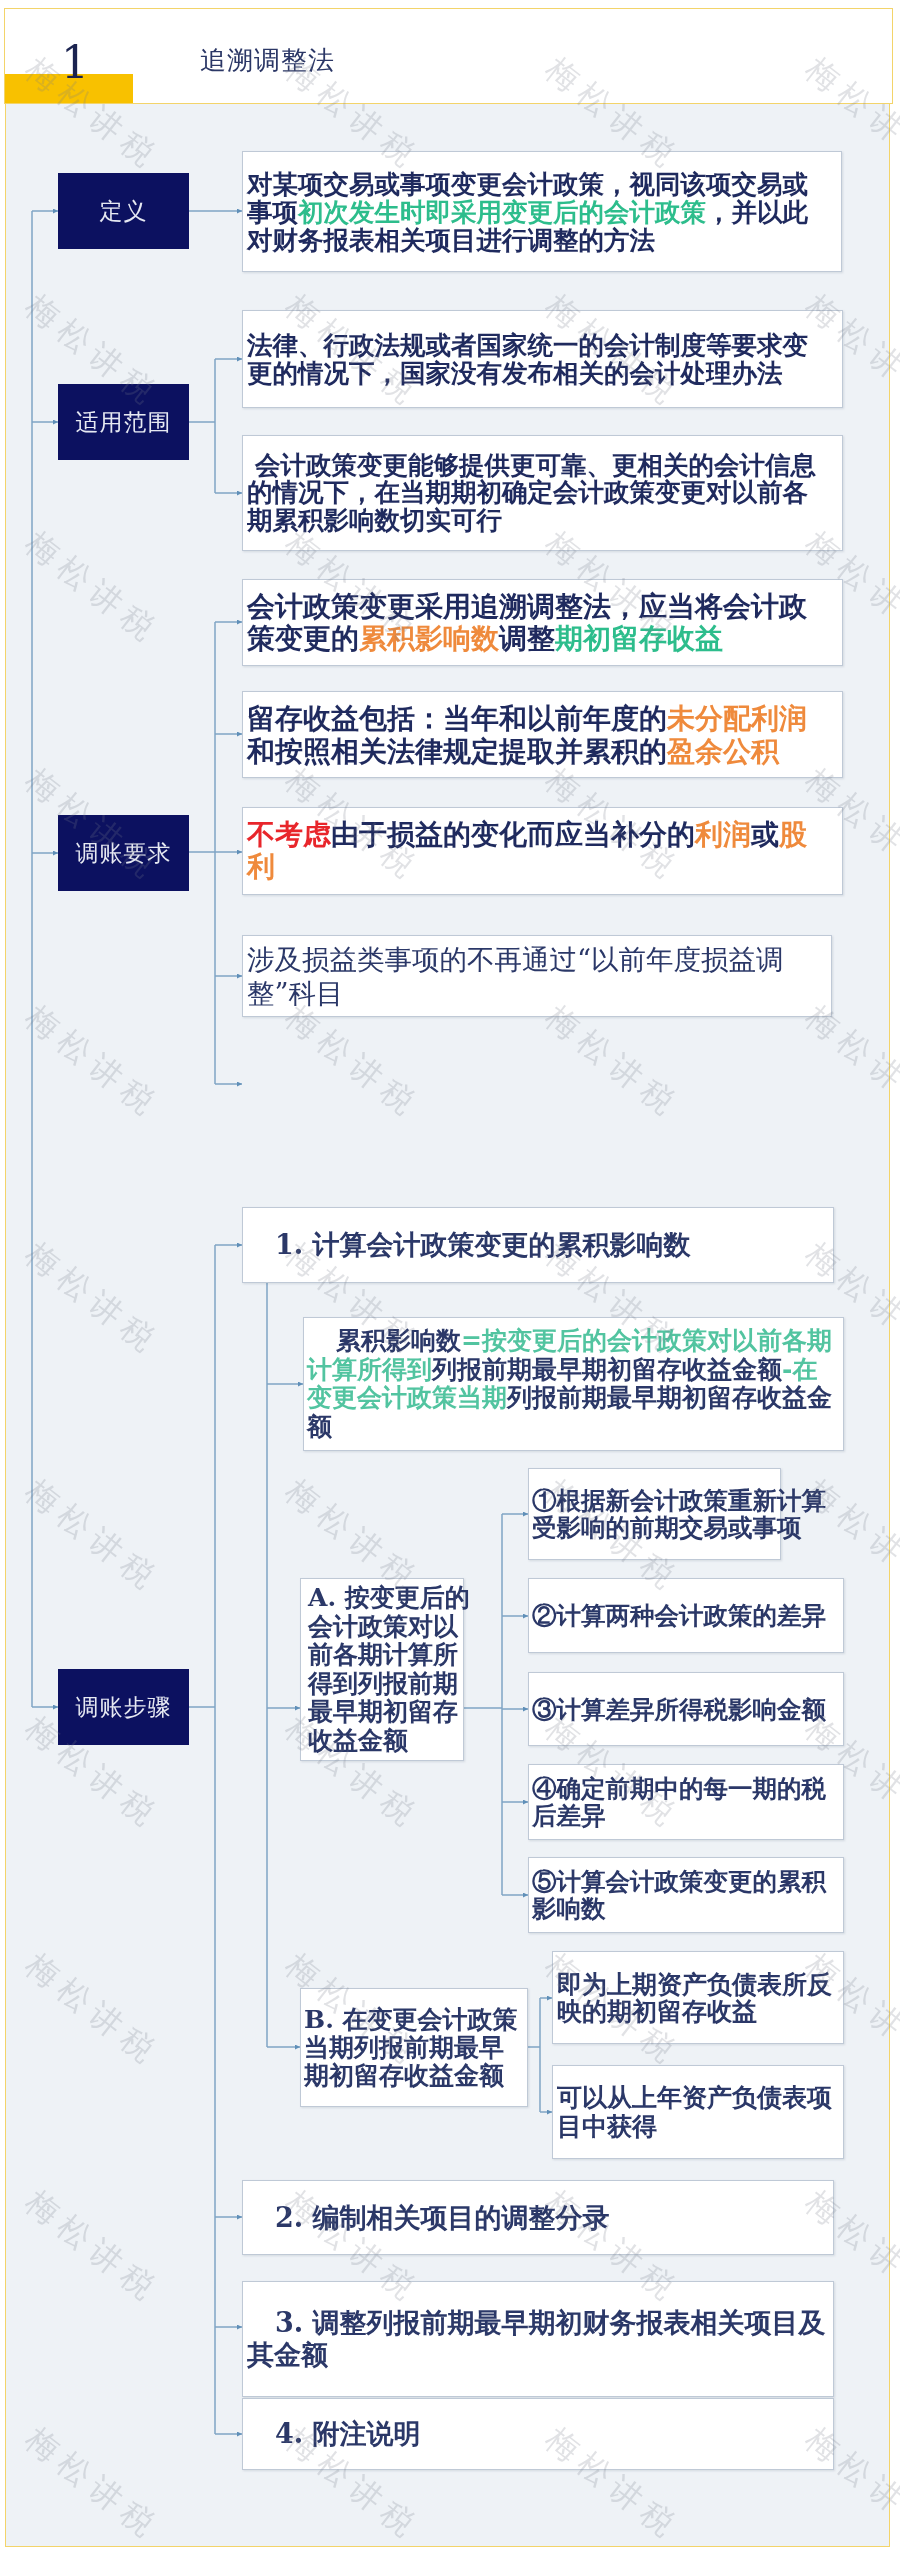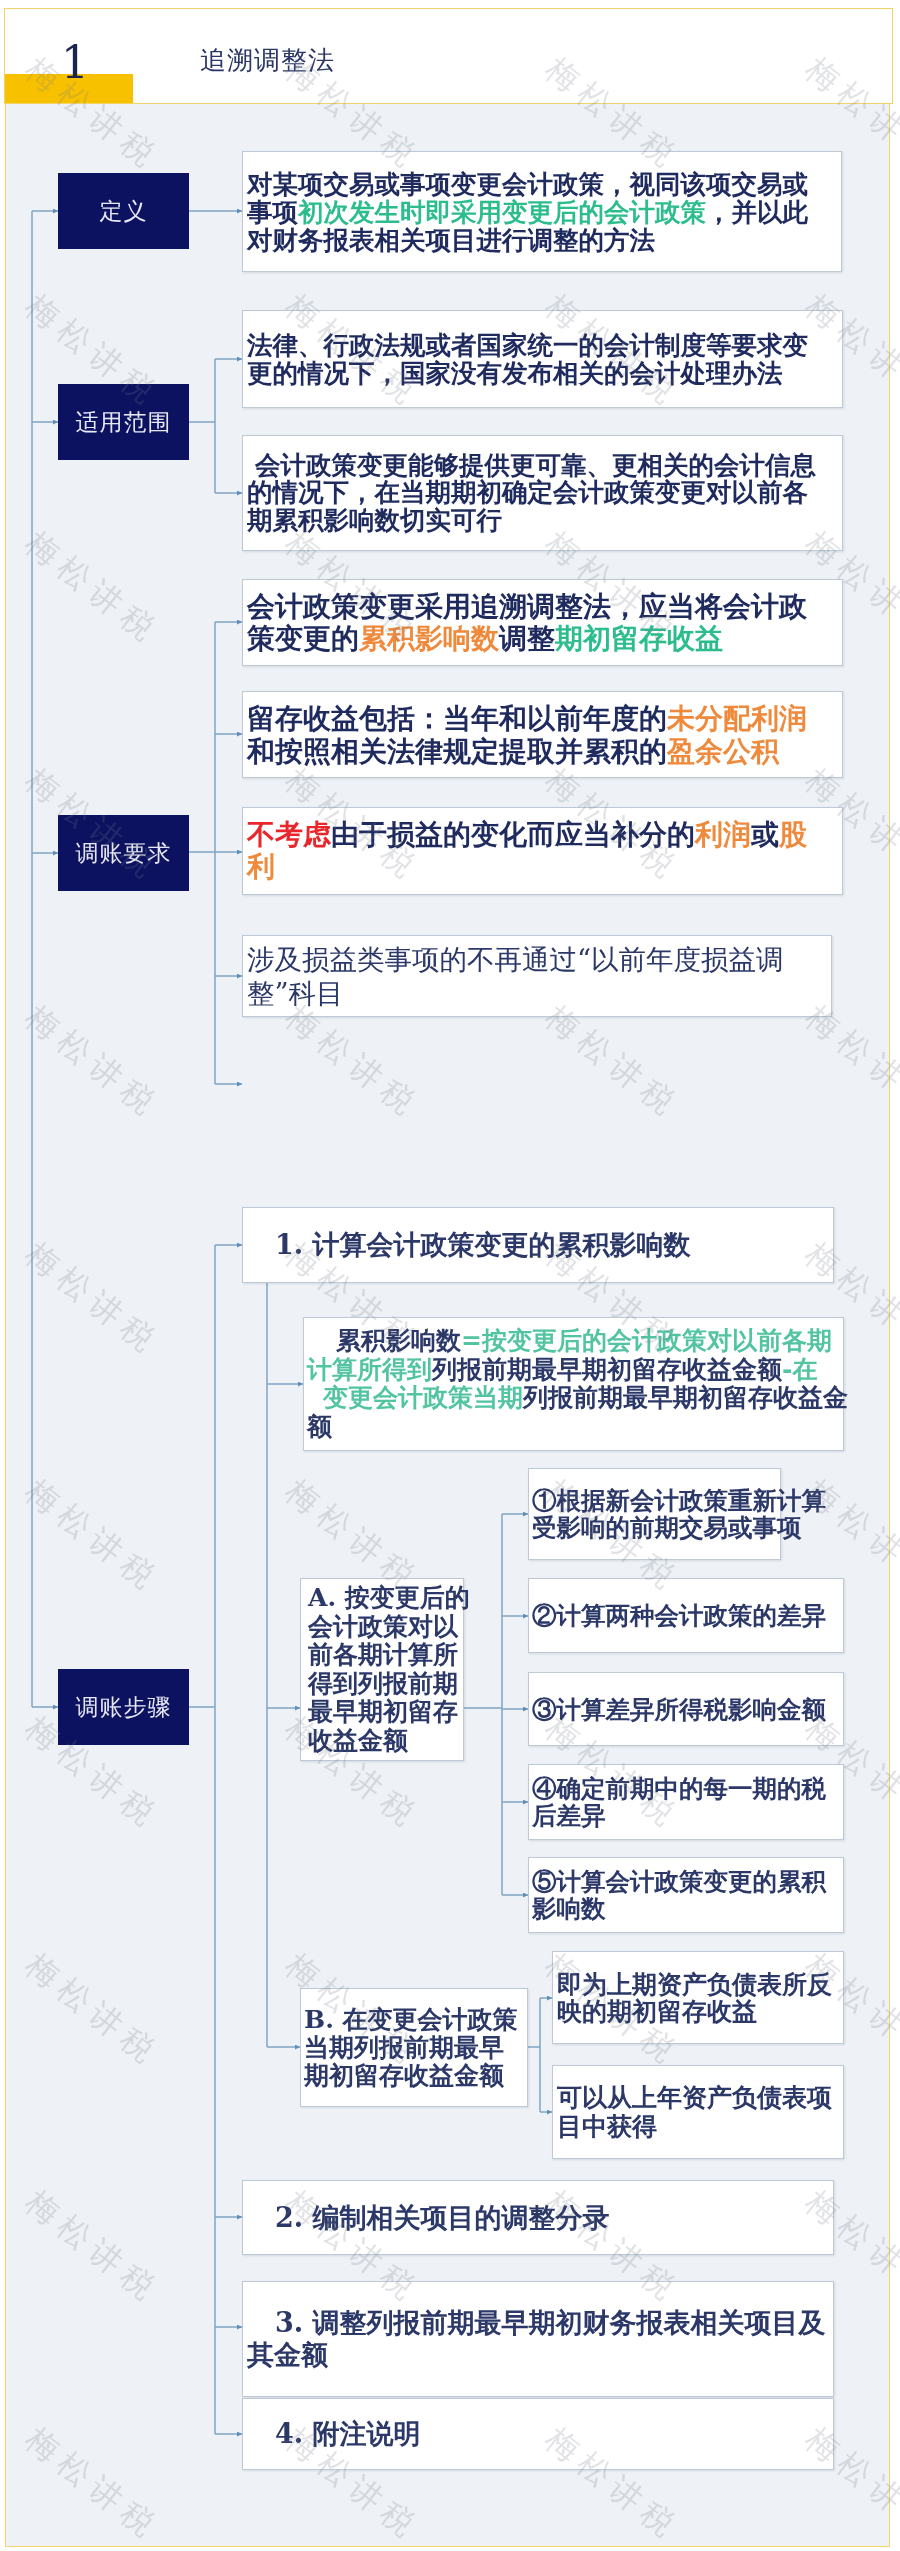--- a/index.html
+++ b/index.html
@@ -126,21 +126,21 @@
       <div class="ln"><span>涉及损益类事项的不再通过“以前年度损益调</span></div>
       <div class="ln"><span>整”科目</span></div>
     </div>
 
   <div class="box serif semi" style="left:242px;top:1207px;width:592px;height:76px;font-size:27px;line-height:32px;padding-left:32px">
       <div class="ln"><span>1. 计算会计政策变更的累积影响数</span></div>
     </div>
   <div class="box serif semi ind-29" style="left:303px;top:1317px;width:541px;height:134px;font-size:25px;line-height:28.5px;padding-left:3px">
       <div class="ln"><span>累积影响数</span><span class="c-green_light" style="color: rgb(82, 196, 160);">=按变更后的会计政策对以前各期</span></div>
       <div class="ln"><span class="c-green_light" style="color: rgb(82, 196, 160);">计算所得到</span><span>列报前期最早期初留存收益金额</span><span class="c-green_light" style="color: rgb(82, 196, 160);">-在</span></div>
-      <div class="ln"><span class="c-green_light" style="color: rgb(82, 196, 160); margin-left: 16px;">变更会计政策当期</span><span>列报前期最早期初留存收益金</span></div>
+      <div class="ln"><span class="c-green_light" style="color: rgb(82, 196, 160);">变更会计政策当期</span><span>列报前期最早期初留存收益金</span></div>
       <div class="ln"><span>额</span></div>
     </div>
   <div class="box serif semi" style="left:300px;top:1578px;width:164px;height:183px;font-size:25px;line-height:28.5px;padding-left:7px">
       <div class="ln"><span>A. 按变更后的</span></div>
       <div class="ln"><span>会计政策对以</span></div>
       <div class="ln"><span>前各期计算所</span></div>
       <div class="ln"><span>得到列报前期</span></div>
       <div class="ln"><span>最早期初留存</span></div>
       <div class="ln"><span>收益金额</span></div>
     </div>

